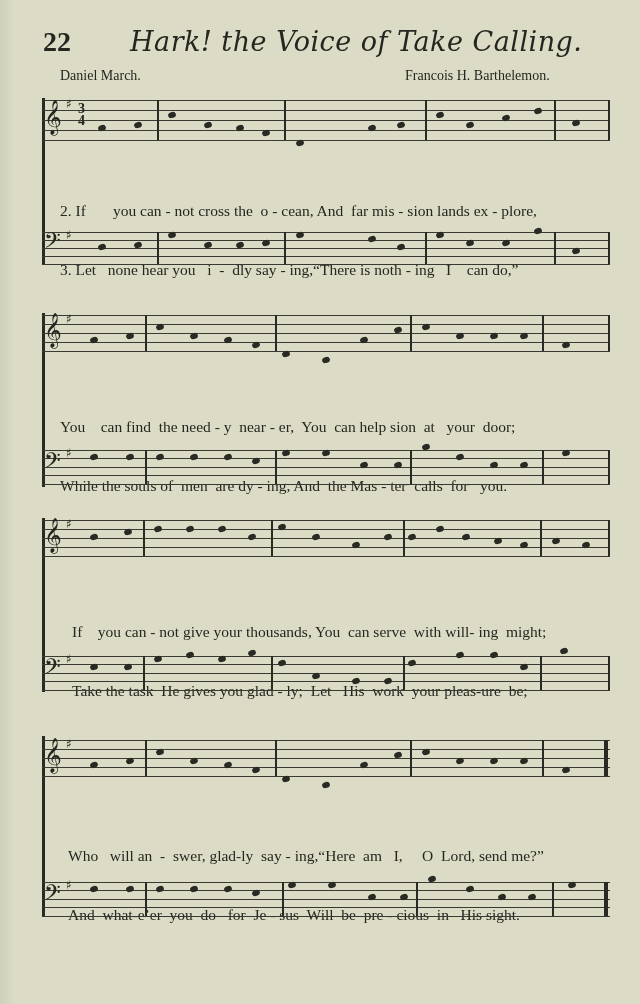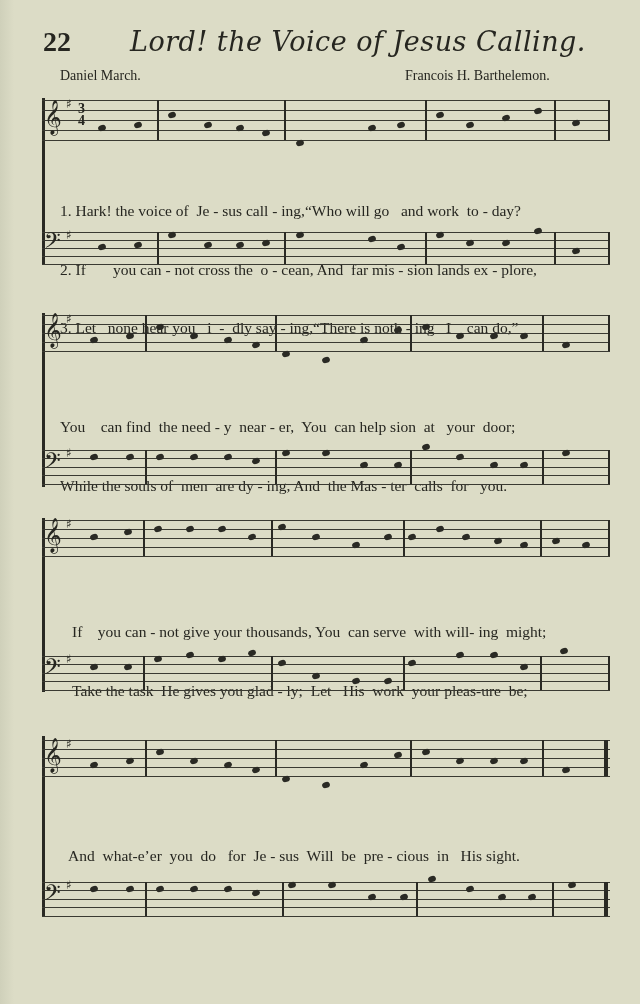--- a/index.html
+++ b/index.html
@@ -22,21 +22,21 @@
   .lyrics{position:absolute;left:60px;width:540px;font-size:15.5px;line-height:19.5px;white-space:pre;}
   .lyric-line{display:block;}
   .final-bar{position:absolute;width:4px;background:#2a2a24;}
 </style>
 </head>
 <body>
 
 <div class="leftshade"></div>
 
 <div class="hymn-num">22</div>
-<div class="hymn-title">Lord! the Voice of Jesus Calling.</div>
+<div class="hymn-title">Hark! the Voice of Take Calling.</div>
 <div class="author">Daniel March.</div>
 <div class="composer">Francois H. Barthelemon.</div>
 
 <div class="system-brace" style="top:98px;height:166px;"></div>
 <div class="staff" style="top:100px;height:40px;">
   <div class="line" style="top:0"></div>
     <div class="line" style="top:10px"></div>
     <div class="line" style="top:20px"></div>
     <div class="line" style="top:30px"></div>
     <div class="line" style="top:40px"></div>
@@ -57,21 +57,20 @@
     <div class="note" style="left:254px;top:40px"></div>
     <div class="note" style="left:326px;top:25px"></div>
     <div class="note" style="left:355px;top:22px"></div>
     <div class="note" style="left:394px;top:12px"></div>
     <div class="note" style="left:424px;top:22px"></div>
     <div class="note" style="left:460px;top:15px"></div>
     <div class="note" style="left:492px;top:8px"></div>
     <div class="note" style="left:530px;top:20px"></div>
 </div>
 <div class="lyrics" style="top:162px;">
-  <span class="lyric-line">1. Hark! the voice of  Je - sus call - ing,“Who will go   and work  to - day?</span>
   <span class="lyric-line">2. If       you can - not cross the  o - cean, And  far mis - sion lands ex - plore,</span>
   <span class="lyric-line">3. Let   none hear you   i  -  dly say - ing,“There is noth - ing   I    can do,”</span>
 </div>
 <div class="staff" style="top:232px;height:32px;">
   <div class="line" style="top:0"></div>
     <div class="line" style="top:8px"></div>
     <div class="line" style="top:16px"></div>
     <div class="line" style="top:24px"></div>
     <div class="line" style="top:32px"></div>
   <span class="clef" style="top:-2px;font-size:26px">𝄢</span>
@@ -251,20 +250,21 @@
     <div class="note" style="left:280px;top:42px"></div>
     <div class="note" style="left:318px;top:22px"></div>
     <div class="note" style="left:352px;top:12px"></div>
     <div class="note" style="left:380px;top:9px"></div>
     <div class="note" style="left:414px;top:18px"></div>
     <div class="note" style="left:448px;top:18px"></div>
     <div class="note" style="left:478px;top:18px"></div>
     <div class="note" style="left:520px;top:27px"></div>
 </div>
 <div class="lyrics" style="top:807px;left:68px;">
+  <span class="lyric-line">Who   will an  -  swer, glad-ly  say - ing,“Here  am   I,     O  Lord, send me?”</span>
   <span class="lyric-line">And  what-e’er  you  do   for  Je - sus  Will  be  pre - cious  in   His sight.</span>
 </div>
 <div class="staff" style="top:882px;height:34px;">
   <div class="line" style="top:0"></div>
     <div class="line" style="top:8px"></div>
     <div class="line" style="top:17px"></div>
     <div class="line" style="top:25px"></div>
     <div class="line" style="top:34px"></div>
   <span class="clef" style="top:0;font-size:26px">𝄢</span>
   <span class="keysig" style="top:-4px">♯</span>

